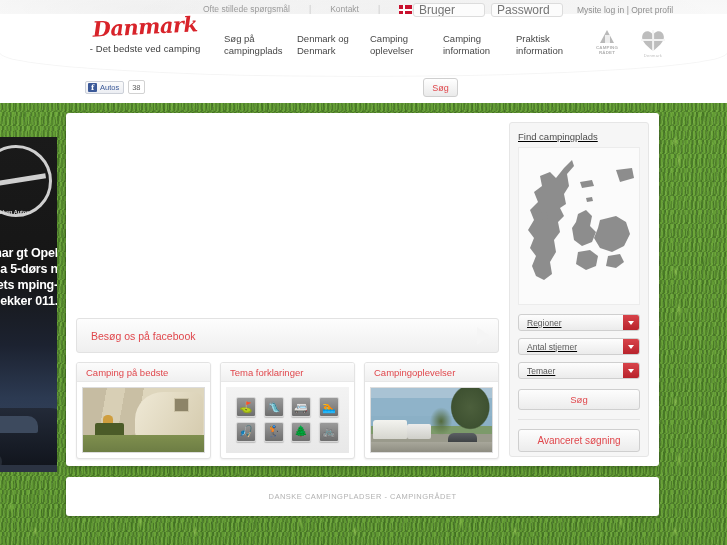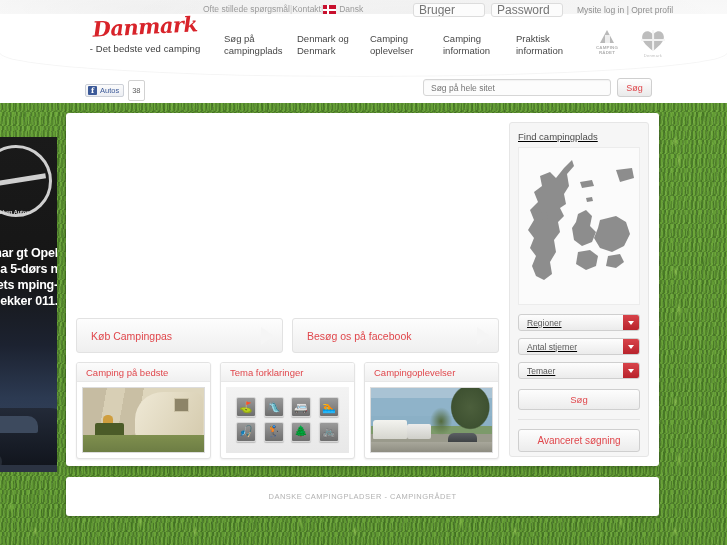--- a/index.html
+++ b/index.html
@@ -61,21 +61,21 @@
     box-shadow: 0 1px 0 rgba(0,0,0,.04);
   }
 
   
   #utility {
     position: absolute; right: 0; top: 0; width: 727px; height: 20px;
     z-index: 7; display: flex; align-items: center;
   }
   #topLinks {
     position: absolute; left: 203px; top: 4px;
-    font-size: 8.5px; color: #9a9a9a; display: flex; align-items: center; gap: 0;
+    font-size: 8.5px; color: #9a9a9a; display: flex; align-items: center; gap: 19px;
   }
   #topLinks a { color: #9a9a9a; text-decoration: none; }
   .sep { color: #c9c9c9; }
   .flag {
     display: inline-block; width: 13px; height: 9px; position: relative;
     background: #c8102e; vertical-align: middle; margin-right: 3px;
   }
   .flag::before { content:""; position:absolute; left:4px; top:0; width:2px; height:9px; background:#fff; }
   .flag::after  { content:""; position:absolute; left:0; top:3.5px; width:13px; height:2px; background:#fff; }
 
@@ -131,21 +131,21 @@
     display: flex; align-items: center; gap: 3px; height: 13px; padding: 0 4px 0 2px;
     background: linear-gradient(#fbfbfb, #eceef3); border: 1px solid #ccd0d8;
     border-radius: 2px; font-size: 7.5px; color: #3b5998;
   }
   #fbicon {
     width: 9px; height: 9px; background: #3b5998; color: #fff; font-size: 7.5px;
     font-weight: bold; font-family: "DejaVu Serif", serif;
     display: flex; align-items: center; justify-content: center; border-radius: 1px;
   }
   #fbcount {
-    height: 21px; min-width: 16px; padding: 0 3px; background: #fff; border: 1px solid #d2d2d2;
+    height: 14px; min-width: 16px; padding: 0 3px; background: #fff; border: 1px solid #d2d2d2;
     border-radius: 2px; font-size: 7.5px; color: #5c5c5c;
     display: flex; align-items: center; justify-content: center; text-align: center;
   }
   #sitesearchwrap { position: absolute; left: 423px; top: 4px; display: flex; gap: 6px; align-items: center; }
   #sitesearch {
     width: 188px; height: 17px; border: 1px solid #d6d6d6; border-radius: 3px;
     background: #fcfcfc; font-size: 8.5px; color: #a5a5a5; padding: 0 7px;
     font-family: "Liberation Sans", sans-serif; outline: none;
     box-shadow: inset 0 1px 1px rgba(0,0,0,.04);
   }
@@ -422,21 +422,20 @@
 
 <div id="searchstrip">
   <div id="fblike">
     <div id="fbbtn">
       <span id="fbicon">f</span>
       <span>Autos</span>
     </div>
     <div id="fbcount">38</div>
   </div>
   <div id="sitesearchwrap">
-    <input id="sitesearch" type="text" placeholder="Søg på hele sitet" style="">
     <button id="sitesearchbtn">Søg</button>
   </div>
 </div>
 
 <div id="ad">
   <div id="adOpelMark"></div>
   <div id="adBrand">leben Autos.</div>
   <div id="adText">U har gt Opel a 5-dørs n Årets mping- ekker 011.</div>
   <div id="adCar">
     <div id="adWheel"></div>
@@ -444,24 +443,20 @@
   <div id="adGround"></div>
 </div>
 
 <div id="page">
   <div id="contentcard">
 
     <div id="maincol">
       <div id="hero"></div>
 
       <div id="promorow">
-        <div class="promobtn">
-          <span>Køb Campingpas</span>
-          <span class="promoarrow"></span>
-        </div>
         <div class="promobtn">
           <span>Besøg os på facebook</span>
           <span class="promoarrow"></span>
         </div>
       </div>
 
       <div id="panelrow">
 
         <div class="panel">
           <div class="panelhead">Camping på bedste</div>

